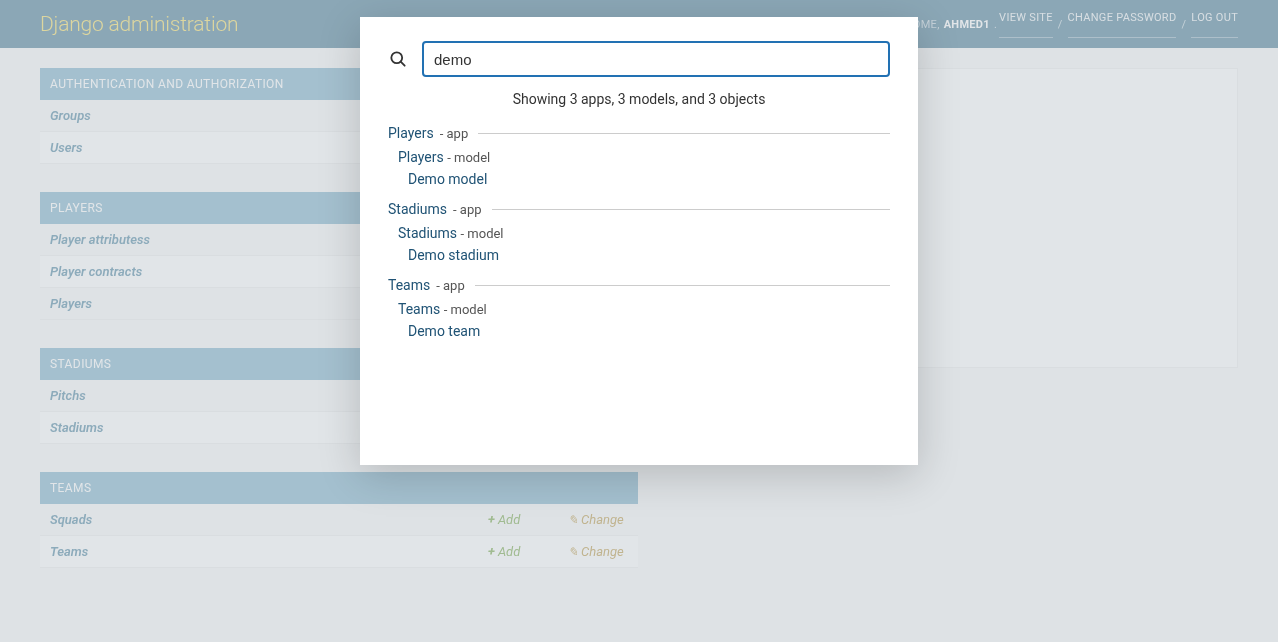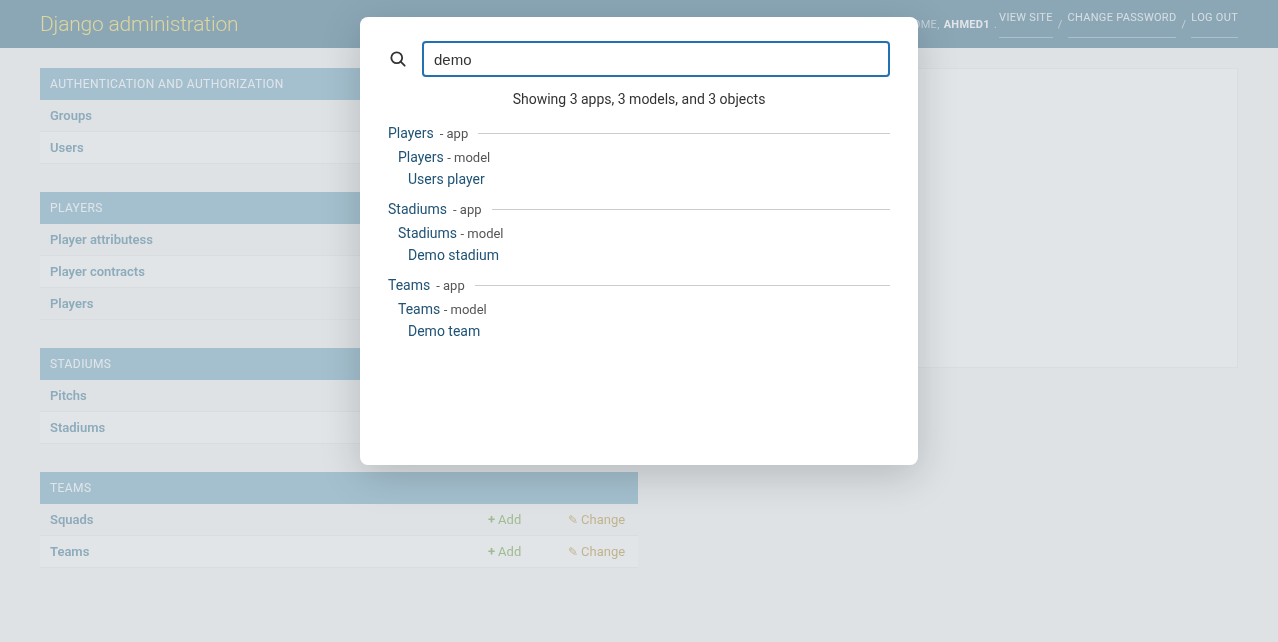--- a/index.html
+++ b/index.html
@@ -18,40 +18,40 @@
 
 .page { padding: 20px 40px; }
 h1.page-title { font-size: 20px; font-weight: 400; color: #666; margin-bottom: 18px; }
 
 .columns { display: flex; gap: 40px; }
 .col-left { width: 598px; }
 .col-right { flex: 1; }
 
 .module { margin-bottom: 28px; background: #0c4a6e; }
 .module-header { background: #79aec8; color: #fff; font-size: 12px; font-weight: 400; letter-spacing: 0.4px; padding: 9px 10px; text-transform: uppercase; }
-table.model-table { width: 100%; border-collapse: collapse; }
+table.model-table { width: 100%; border-collapse: collapse; font-style: italic; }
 table.model-table tr { border-bottom: 1px solid #eee; }
 table.model-table tr:nth-child(odd) td { background: #f9f9f9; }
 table.model-table tr:nth-child(even) td { background: #fff; }
 table.model-table td { padding: 8px 10px; font-size: 13px; vertical-align: middle; }
 .model-name a { color: #447e9b; font-weight: 600; }
 td.action { width: 80px; text-align: left; white-space: nowrap; }
 .add-link { color: #70a23e; font-size: 13px; cursor: pointer; }
 .add-link .plus { color: #70a23e; font-weight: 700; margin-right: 3px; }
 .change-link { color: #b7923b; font-size: 13px; cursor: pointer; }
 .change-link .pencil { color: #b7923b; margin-right: 3px; font-size: 12px; }
 
 
 .sidebar-module { background: #fff; border: 1px solid #eee; min-height: 300px; }
 
 
 .dim { position: absolute; inset: 0; background: rgba(200,208,214,0.55); }
 
 
-.modal { position: absolute; top: 17px; left: 50%; transform: translateX(-50%); width: 558px; height: 448px; background: #fff; border-radius: 8px; box-shadow: 0 10px 40px rgba(0,0,0,0.18); padding: 24px 28px 20px; }
+.modal { position: absolute; top: 17px; left: 50%; transform: translateX(-50%); width: 558px; height: 448px; background: #fff; border-radius: 0; box-shadow: 0 10px 40px rgba(0,0,0,0.18); padding: 24px 28px 20px; }
 .modal-search-row { display: flex; align-items: center; gap: 14px; margin-bottom: 14px; }
 .search-ico { width: 20px; height: 20px; flex: none; color: #333; }
 .search-ico svg { width: 20px; height: 20px; display:block; }
 .search-input { flex: 1; height: 36px; border: 2px solid #2271b3; border-radius: 4px; padding: 0 10px; font-size: 15px; color: #333; outline: none; }
 .result-summary { text-align: center; font-size: 14px; color: #333; margin-bottom: 18px; }
 
 .result-group { margin-bottom: 14px; }
 .group-head { display: flex; align-items: center; gap: 6px; font-size: 14px; margin-bottom: 8px; }
 .group-head .gh-name { color: #205375; cursor: pointer; }
 .group-head .gh-type { color: #555; font-size: 13px; }
@@ -186,21 +186,21 @@
   <div class="result-group">
     <div class="group-head">
       <span class="gh-name">Players</span>
       <span class="gh-type">- app</span>
       <span class="gh-line"></span>
     </div>
     <div class="group-model">
       <span class="gm-name">Players</span>
       <span class="gm-type">- model</span>
     </div>
-    <div class="group-object"><a>Users player</a></div>
+    <div class="group-object"><a>Demo model</a></div>
   </div>
 
   <div class="result-group">
     <div class="group-head">
       <span class="gh-name">Stadiums</span>
       <span class="gh-type">- app</span>
       <span class="gh-line"></span>
     </div>
     <div class="group-model">
       <span class="gm-name">Stadiums</span>

